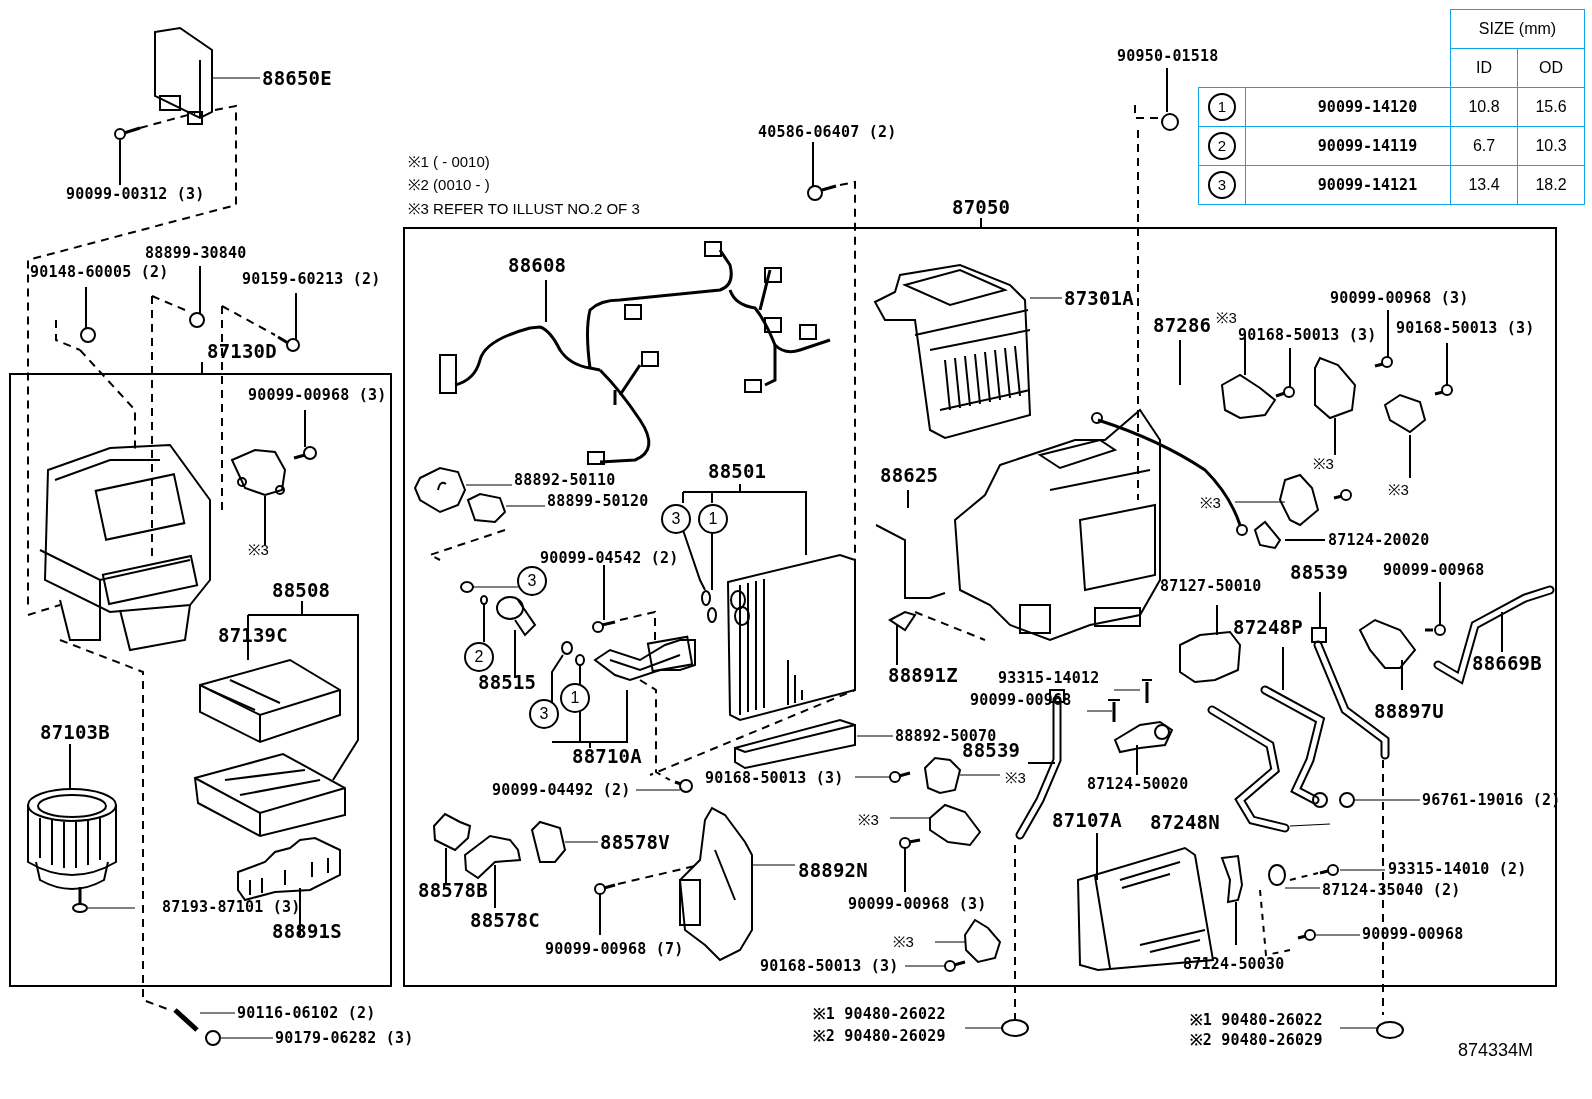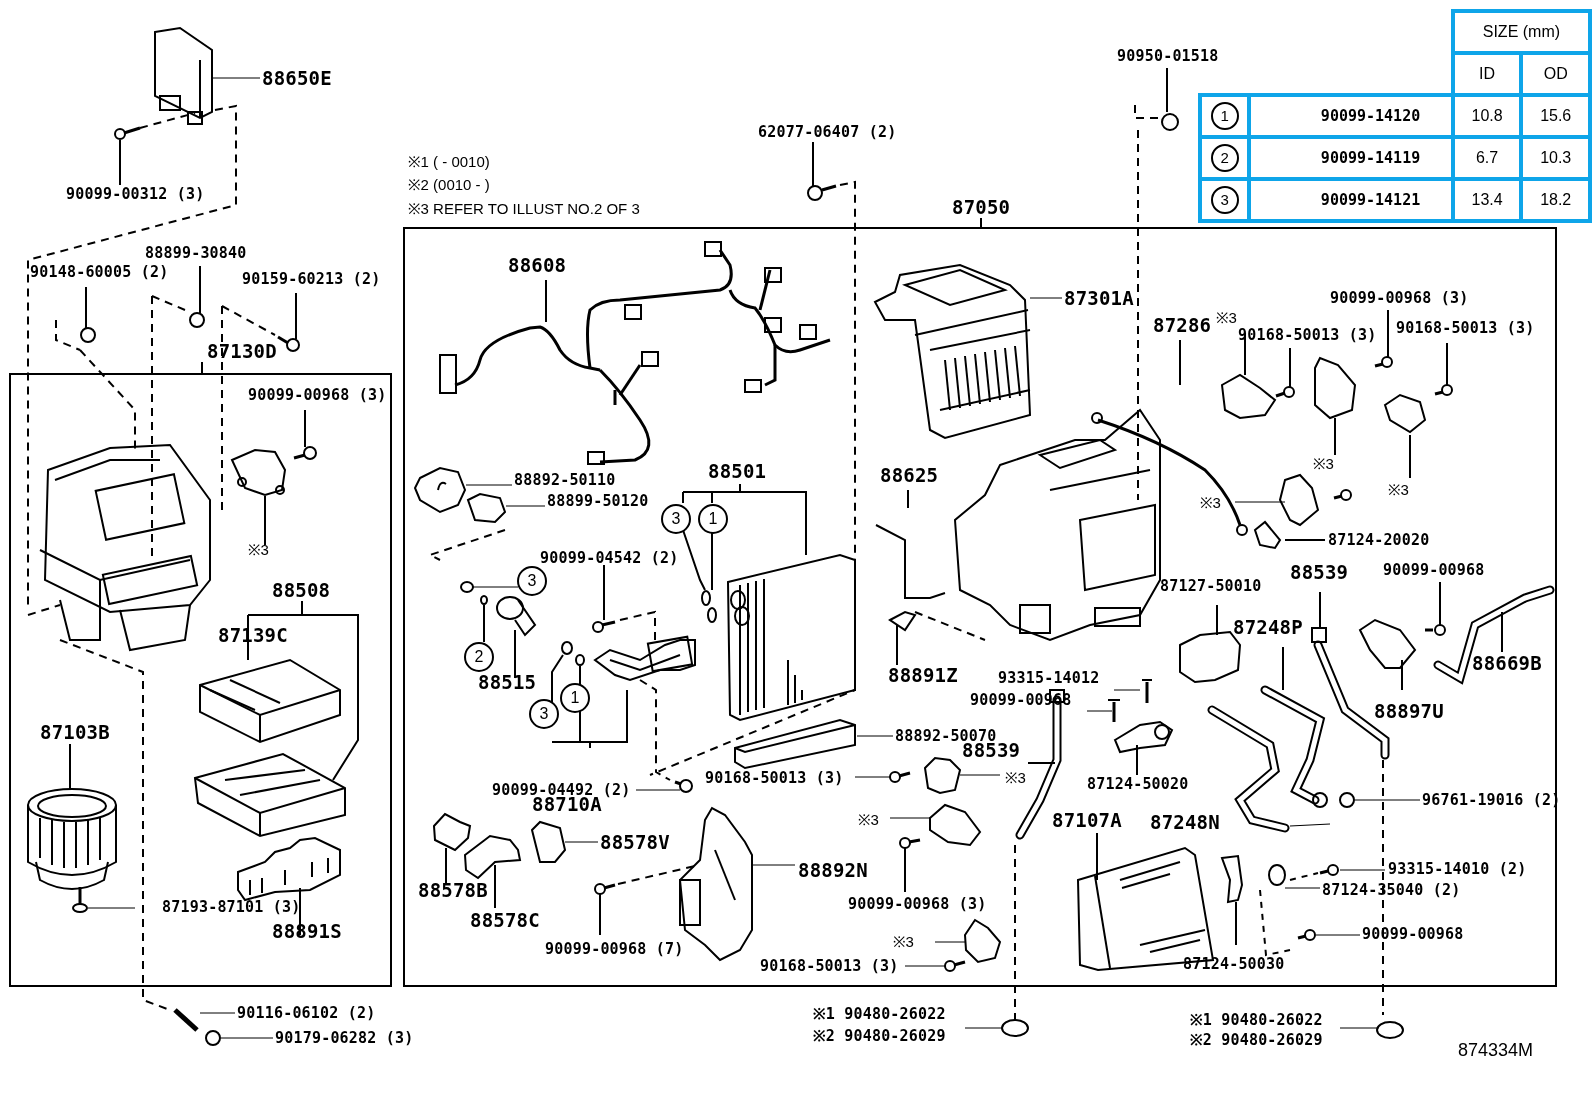--- a/index.html
+++ b/index.html
@@ -3,21 +3,21 @@
 <meta charset="utf-8">
 <style>
   html, body { margin: 0; padding: 0; background: #ffffff; }
   body { width: 1592px; height: 1099px; position: relative; overflow: hidden;
          font-family: "DejaVu Sans Mono", "Liberation Mono", monospace; color: #000; }
   .lbl { position: absolute; font-weight: bold; font-size: 15px; white-space: nowrap; line-height: 16px; letter-spacing: 0.2px; }
   .lbl.big { font-size: 19px; line-height: 20px; }
   .note { position: absolute; font-family: "Liberation Sans", sans-serif; font-size: 15px; white-space: nowrap; line-height: 24px; }
   svg.art { position: absolute; left: 0; top: 0; }
   table.size { position: absolute; border-collapse: collapse; font-family: "Liberation Sans", sans-serif; font-size: 16px; }
-  table.size td { border: 4px solid #0ea5e9; text-align: center; height: 38px; padding: 0; }
+  table.size td { border: 1px solid #0ea5e9; text-align: center; height: 38px; padding: 0; }
   table.size td.empty { border: none; }
   table.size td.pn { font-family: "DejaVu Sans Mono", monospace; font-weight: bold; font-size: 15px; width: 165px; padding-left: 39px; }
   table.size td.circ { width: 46px; }
   table.size td.num { width: 66px; }
   .circle { display: inline-block; width: 24px; height: 24px; border: 2px solid #000; border-radius: 50%; line-height: 24px; font-size: 15px; text-align: center; }
   .callout { position: absolute; width: 26px; height: 26px; border: 2px solid #000; border-radius: 50%;
              font-family: "Liberation Sans", sans-serif; font-size: 16px; text-align: center; line-height: 26px; background: #fff; }
   .code { position: absolute; font-family: "Liberation Sans", sans-serif; font-size: 18px; }
 </style>
 </head>
@@ -449,29 +449,29 @@
 <div class="lbl" style="left:248px; top:387px;">90099-00968 (3)</div>
 <div class="note" style="left:248px; top:538px;">※3</div>
 <div class="lbl big" style="left:272px; top:580px;">88508</div>
 <div class="lbl big" style="left:218px; top:625px;">87139C</div>
 <div class="lbl big" style="left:40px; top:722px;">87103B</div>
 <div class="lbl" style="left:138px; top:899px;margin-left:24px;">87193-87101 (3)</div>
 <div class="lbl big" style="left:272px; top:921px;">88891S</div>
 <div class="lbl" style="left:237px; top:1005px;">90116-06102 (2)</div>
 <div class="lbl" style="left:275px; top:1030px;">90179-06282 (3)</div>
 
-<div class="lbl" style="left:758px; top:124px;">62077-06407 (2)</div>
+<div class="lbl" style="left:758px; top:124px;">40586-06407 (2)</div>
 <div class="lbl big" style="left:952px; top:197px;">87050</div>
 <div class="lbl big" style="left:508px; top:255px;">88608</div>
 <div class="lbl" style="left:514px; top:472px;">88892-50110</div>
 <div class="lbl" style="left:547px; top:493px;">88899-50120</div>
 <div class="lbl big" style="left:708px; top:461px;">88501</div>
 <div class="lbl" style="left:540px; top:550px;">90099-04542 (2)</div>
 <div class="lbl big" style="left:478px; top:672px;">88515</div>
-<div class="lbl big" style="left:532px; top:746px;margin-top:48px;">88710A</div>
+<div class="lbl big" style="left:572px; top:746px;">88710A</div>
 <div class="lbl" style="left:492px; top:782px;">90099-04492 (2)</div>
 <div class="lbl big" style="left:600px; top:832px;">88578V</div>
 <div class="lbl big" style="left:418px; top:880px;">88578B</div>
 <div class="lbl big" style="left:470px; top:910px;">88578C</div>
 <div class="lbl big" style="left:798px; top:860px;">88892N</div>
 <div class="lbl" style="left:545px; top:941px;">90099-00968 (7)</div>
 <div class="lbl" style="left:705px; top:770px;">90168-50013 (3)</div>
 <div class="lbl" style="left:760px; top:958px;">90168-50013 (3)</div>
 <div class="lbl" style="left:895px; top:728px;">88892-50070</div>
 <div class="lbl big" style="left:880px; top:465px;">88625</div>

